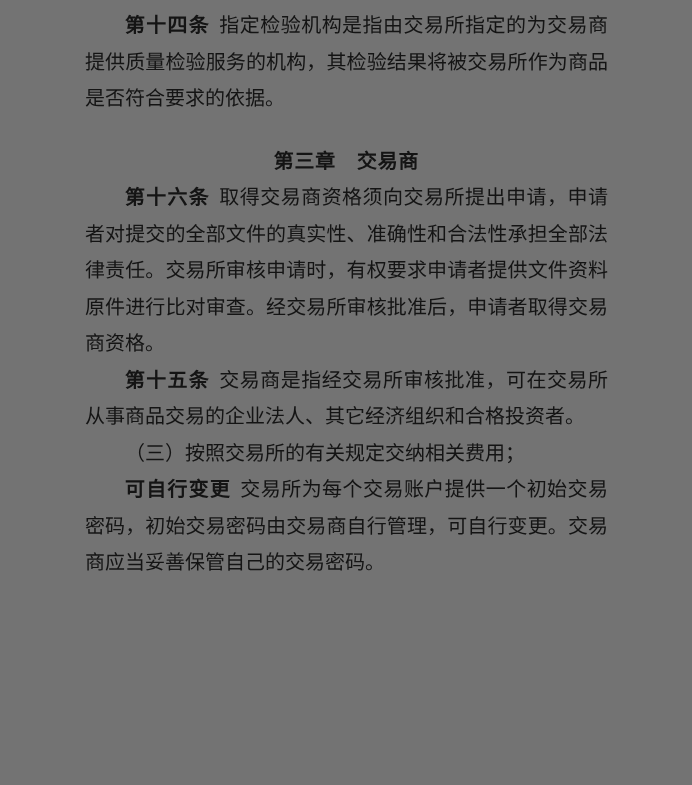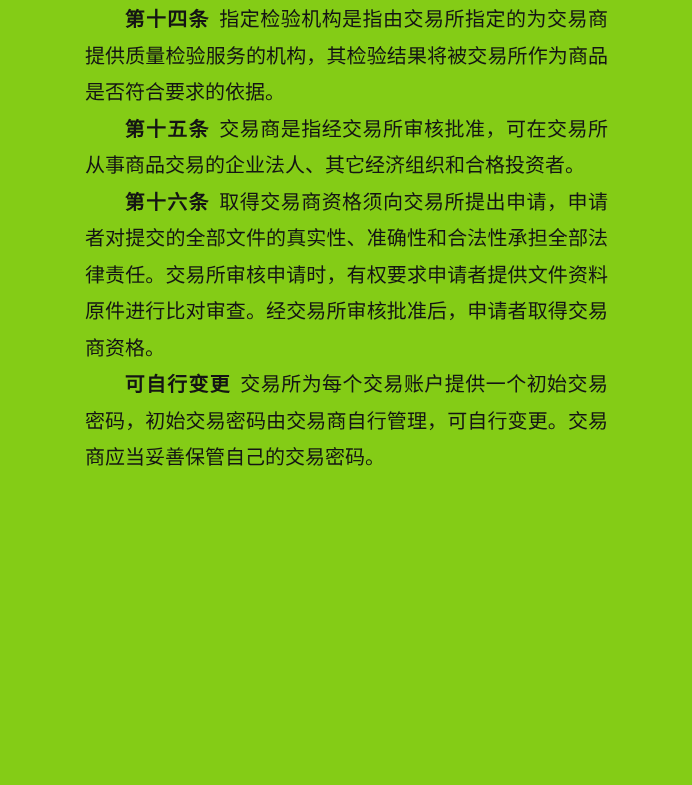--- a/index.html
+++ b/index.html
@@ -7,22 +7,22 @@
   body {
     width: 692px;
     height: 785px;
     overflow: hidden;
     font-family: "DejaVu Serif", "Liberation Serif", serif;
     color: #141414;
   }
   .page {
     width: 692px;
     height: 785px;
-    background: #84cc16;
-    padding: 1px 84px 0 85px;
+    background: #737373;
+    padding: 7px 84px 0 85px;
   }
   .para {
     font-size: 20px;
     line-height: 36.5px;
     text-align: justify;
     text-indent: 2em;
   }
   .num {
     font-weight: 700;
     padding-right: 0.45em;
@@ -38,22 +38,24 @@
     letter-spacing: 0.04em;
   }
 </style>
 </head>
 <body>
 
 <div class="page">
 
   <p class="para"><span class="num">第十四条</span><span>指定检验机构是指由交易所指定的为交易商提供质量检验服务的机构，其检验结果将被交易所作为商品是否符合要求的依据。</span></p>
 
+  <h2 class="chapter">第三章　交易商</h2>
+
+  <p class="para"><span class="num">第十六条</span><span>取得交易商资格须向交易所提出申请，申请者对提交的全部文件的真实性、准确性和合法性承担全部法律责任。交易所审核申请时，有权要求申请者提供文件资料原件进行比对审查。经交易所审核批准后，申请者取得交易商资格。</span></p>
 
   <p class="para"><span class="num">第十五条</span><span>交易商是指经交易所审核批准，可在交易所从事商品交易的企业法人、其它经济组织和合格投资者。</span></p>
 
-  <p class="para"><span class="num">第十六条</span><span>取得交易商资格须向交易所提出申请，申请者对提交的全部文件的真实性、准确性和合法性承担全部法律责任。交易所审核申请时，有权要求申请者提供文件资料原件进行比对审查。经交易所审核批准后，申请者取得交易商资格。</span></p>
 
-
+  <p class="para">（三）按照交易所的有关规定交纳相关费用；</p>
 
   <p class="para"><span class="num">可自行变更</span><span>交易所为每个交易账户提供一个初始交易密码，初始交易密码由交易商自行管理，可自行变更。交易商应当妥善保管自己的交易密码。</span></p>
 
 </div>
 
 </body></html>

